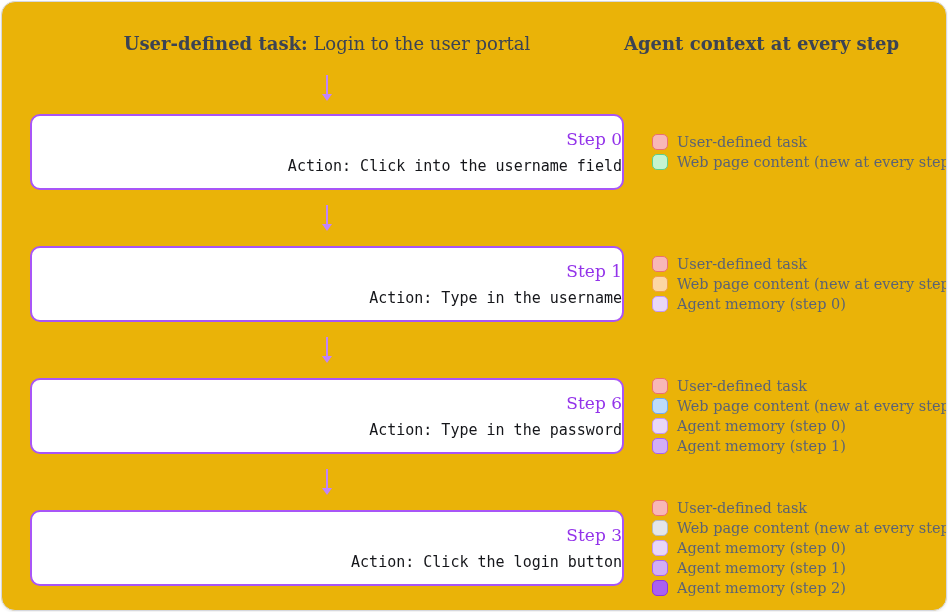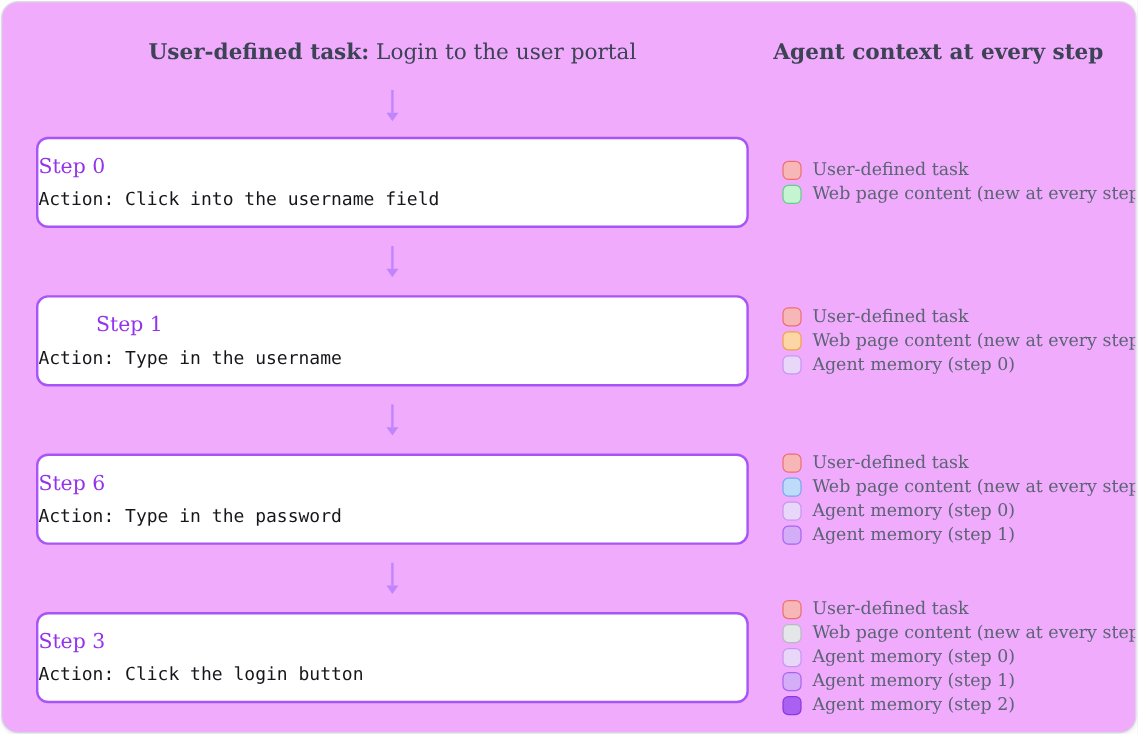--- a/index.html
+++ b/index.html
@@ -3,52 +3,51 @@
 <meta charset="utf-8">
 <style>
   * { margin: 0; padding: 0; box-sizing: border-box; }
   html, body { width: 948px; height: 612px; background: #ffffff; }
   body { font-family: "DejaVu Serif", "Liberation Serif", serif; }
 
   .card {
     position: absolute;
     left: 1px; top: 1px;
     width: 946px; height: 610px;
-    background: #f0abfc;
+    background: #eab308;
     border: 1px solid #d6d8de;
     border-radius: 14px;
     box-shadow: 0 1px 3px rgba(0,0,0,0.08);
     overflow: hidden;
   }
 
   .task-title {
     position: absolute;
     left: 28px; top: 31px; width: 594px;
     text-align: center;
     font-size: 18px;
     color: #3b4354;
   }
   .task-title .bold { font-weight: bold; }
 
   .context-title {
     position: absolute;
     left: 622px; top: 31px; width: 316px;
-    text-align: center;
     font-size: 18px;
     font-weight: bold;
     color: #3b4354;
   }
 
   .step-box {
     position: absolute;
     left: 28px; width: 594px; height: 76px;
     background: #ffffff;
     border: 2px solid #a855f7;
     border-radius: 10px;
-    text-align: left;
+    text-align: right;
   }
   .step-box .step-title {
     margin-top: 13px;
     font-size: 17px;
     color: #9333ea;
   }
   .step-box .step-action {
     margin-top: 8px;
     font-family: "DejaVu Sans Mono", "Liberation Mono", monospace;
     font-size: 15px;

